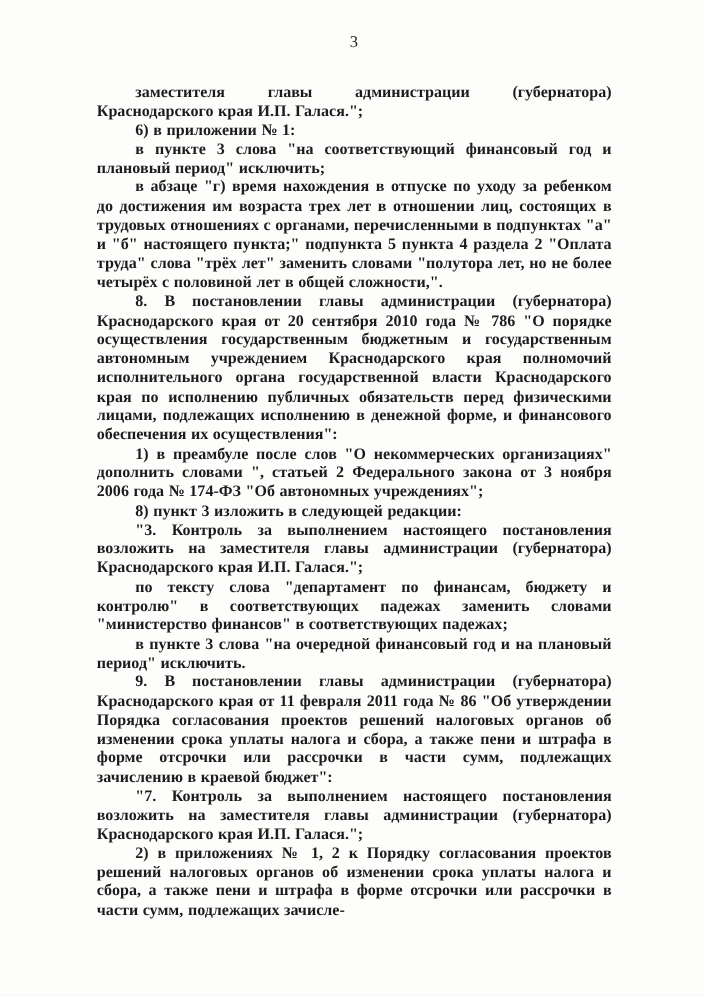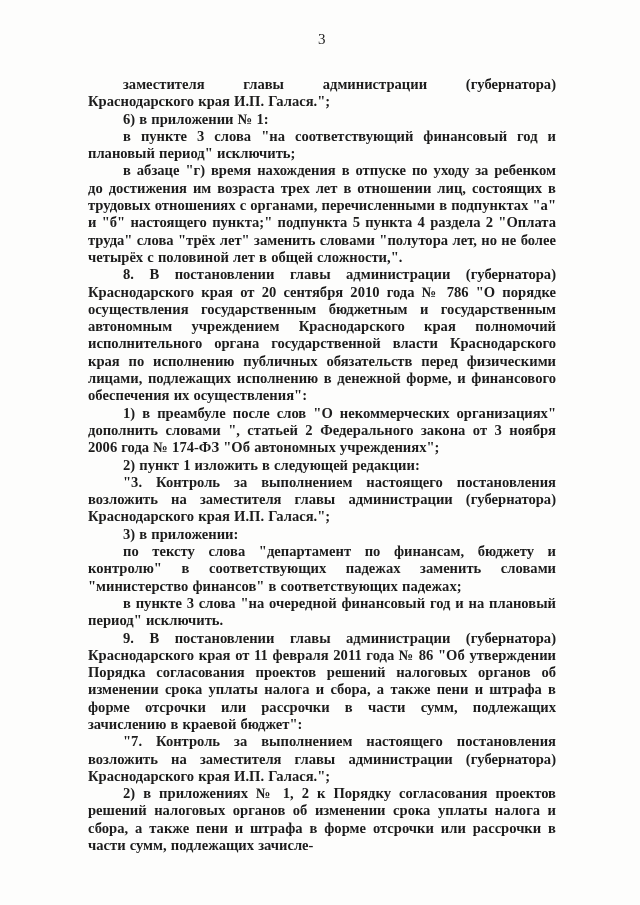--- a/index.html
+++ b/index.html
@@ -50,22 +50,21 @@
 <div class="page">
   <div class="page-number">3</div>
 
   <div class="text-block">
     <p>заместителя главы администрации (губернатора) Краснодарского края  И.П. Галася.";</p>
     <p>6) в приложении № 1:</p>
     <p>в пункте 3 слова "на соответствующий финансовый год и плановый период" исключить;</p>
     <p>в абзаце "г) время нахождения в отпуске по уходу за ребенком до достижения им возраста трех лет в отношении лиц, состоящих в трудовых отношениях с органами, перечисленными в подпунктах "а" и "б" настоящего пункта;" подпункта 5 пункта 4 раздела 2 "Оплата труда" слова "трёх лет" заменить словами "полутора лет, но не более четырёх с половиной лет в общей сложности,".</p>
     <p>8. В постановлении главы администрации (губернатора) Краснодарского края от 20 сентября 2010 года № 786 "О порядке осуществления государственным бюджетным и государственным автономным учреждением Краснодарского края полномочий исполнительного органа государственной власти Краснодарского края по исполнению публичных обязательств перед физическими лицами, подлежащих исполнению в денежной форме, и финансового обеспечения их осуществления":</p>
     <p>1) в преамбуле после слов "О некоммерческих организациях" дополнить словами ", статьей 2 Федерального закона от 3 ноября 2006 года № 174-ФЗ "Об автономных учреждениях";</p>
-    <p>2) пункт 1 изложить в следующей редакции:</p>
+    <p>8) пункт 3 изложить в следующей редакции:</p>
     <p>"3. Контроль за выполнением настоящего постановления возложить на заместителя главы администрации (губернатора) Краснодарского края И.П. Галася.";</p>
-    <p>3) в приложении:</p>
     <p>по тексту слова "департамент по финансам, бюджету и контролю" в соответствующих падежах заменить словами "министерство финансов" в соответствующих падежах;</p>
     <p>в пункте 3 слова "на очередной финансовый год и на плановый период" исключить.</p>
     <p>9. В постановлении главы администрации (губернатора) Краснодарского края от 11 февраля 2011 года № 86 "Об утверждении Порядка согласования проектов решений налоговых органов об изменении срока уплаты налога и сбора, а также пени и штрафа в форме отсрочки или рассрочки в части сумм, подлежащих зачислению в краевой бюджет":</p>
     <p>"7. Контроль за выполнением настоящего постановления возложить на заместителя главы администрации (губернатора) Краснодарского края И.П. Галася.";</p>
     <p>2) в приложениях № 1, 2 к Порядку согласования проектов решений налоговых органов об изменении срока уплаты налога и сбора, а также пени и штрафа в форме отсрочки или рассрочки в части сумм, подлежащих зачисле-</p>
   </div>
 </div>
 
 </body></html>

